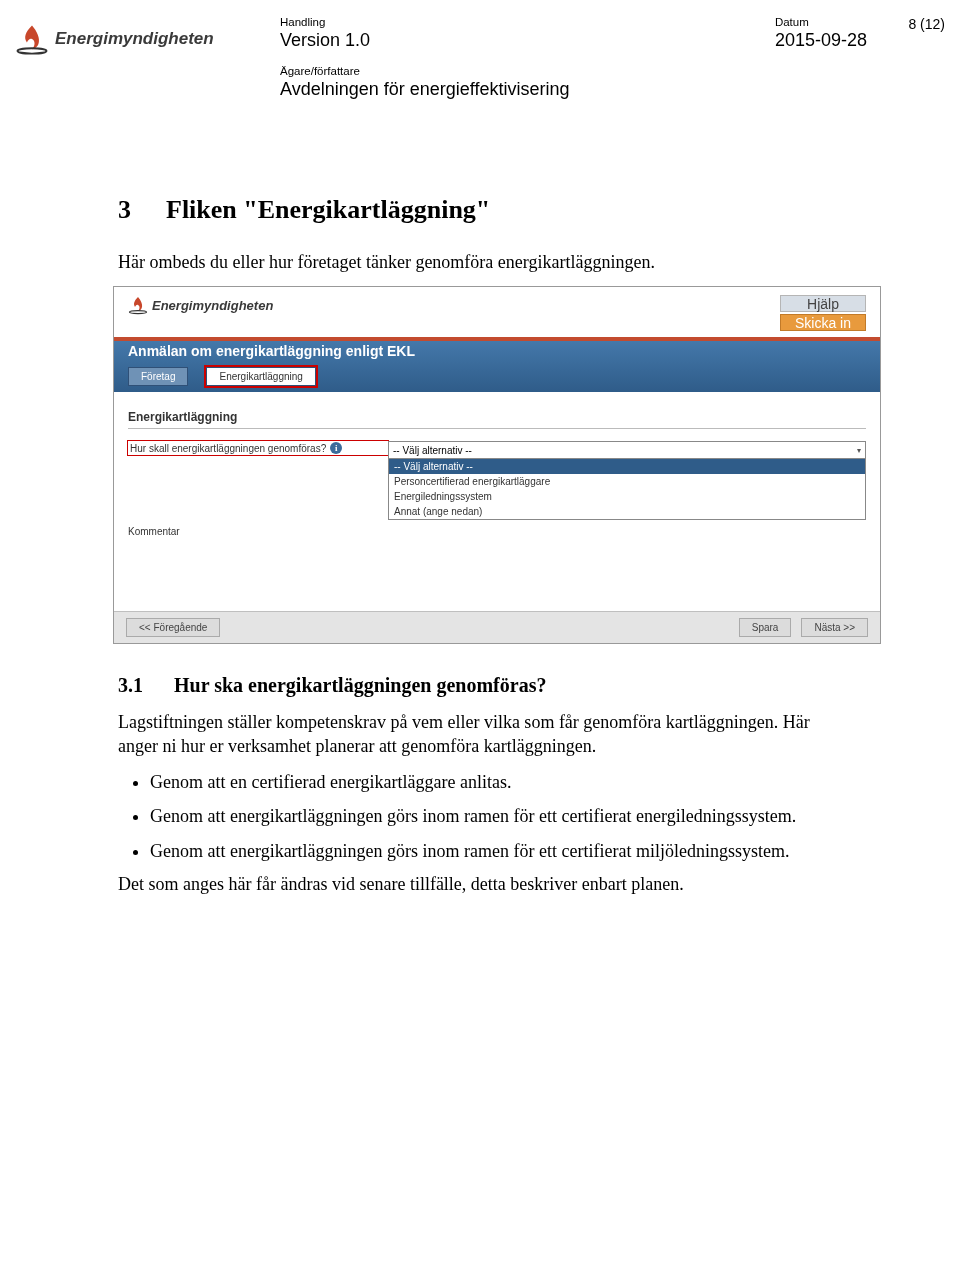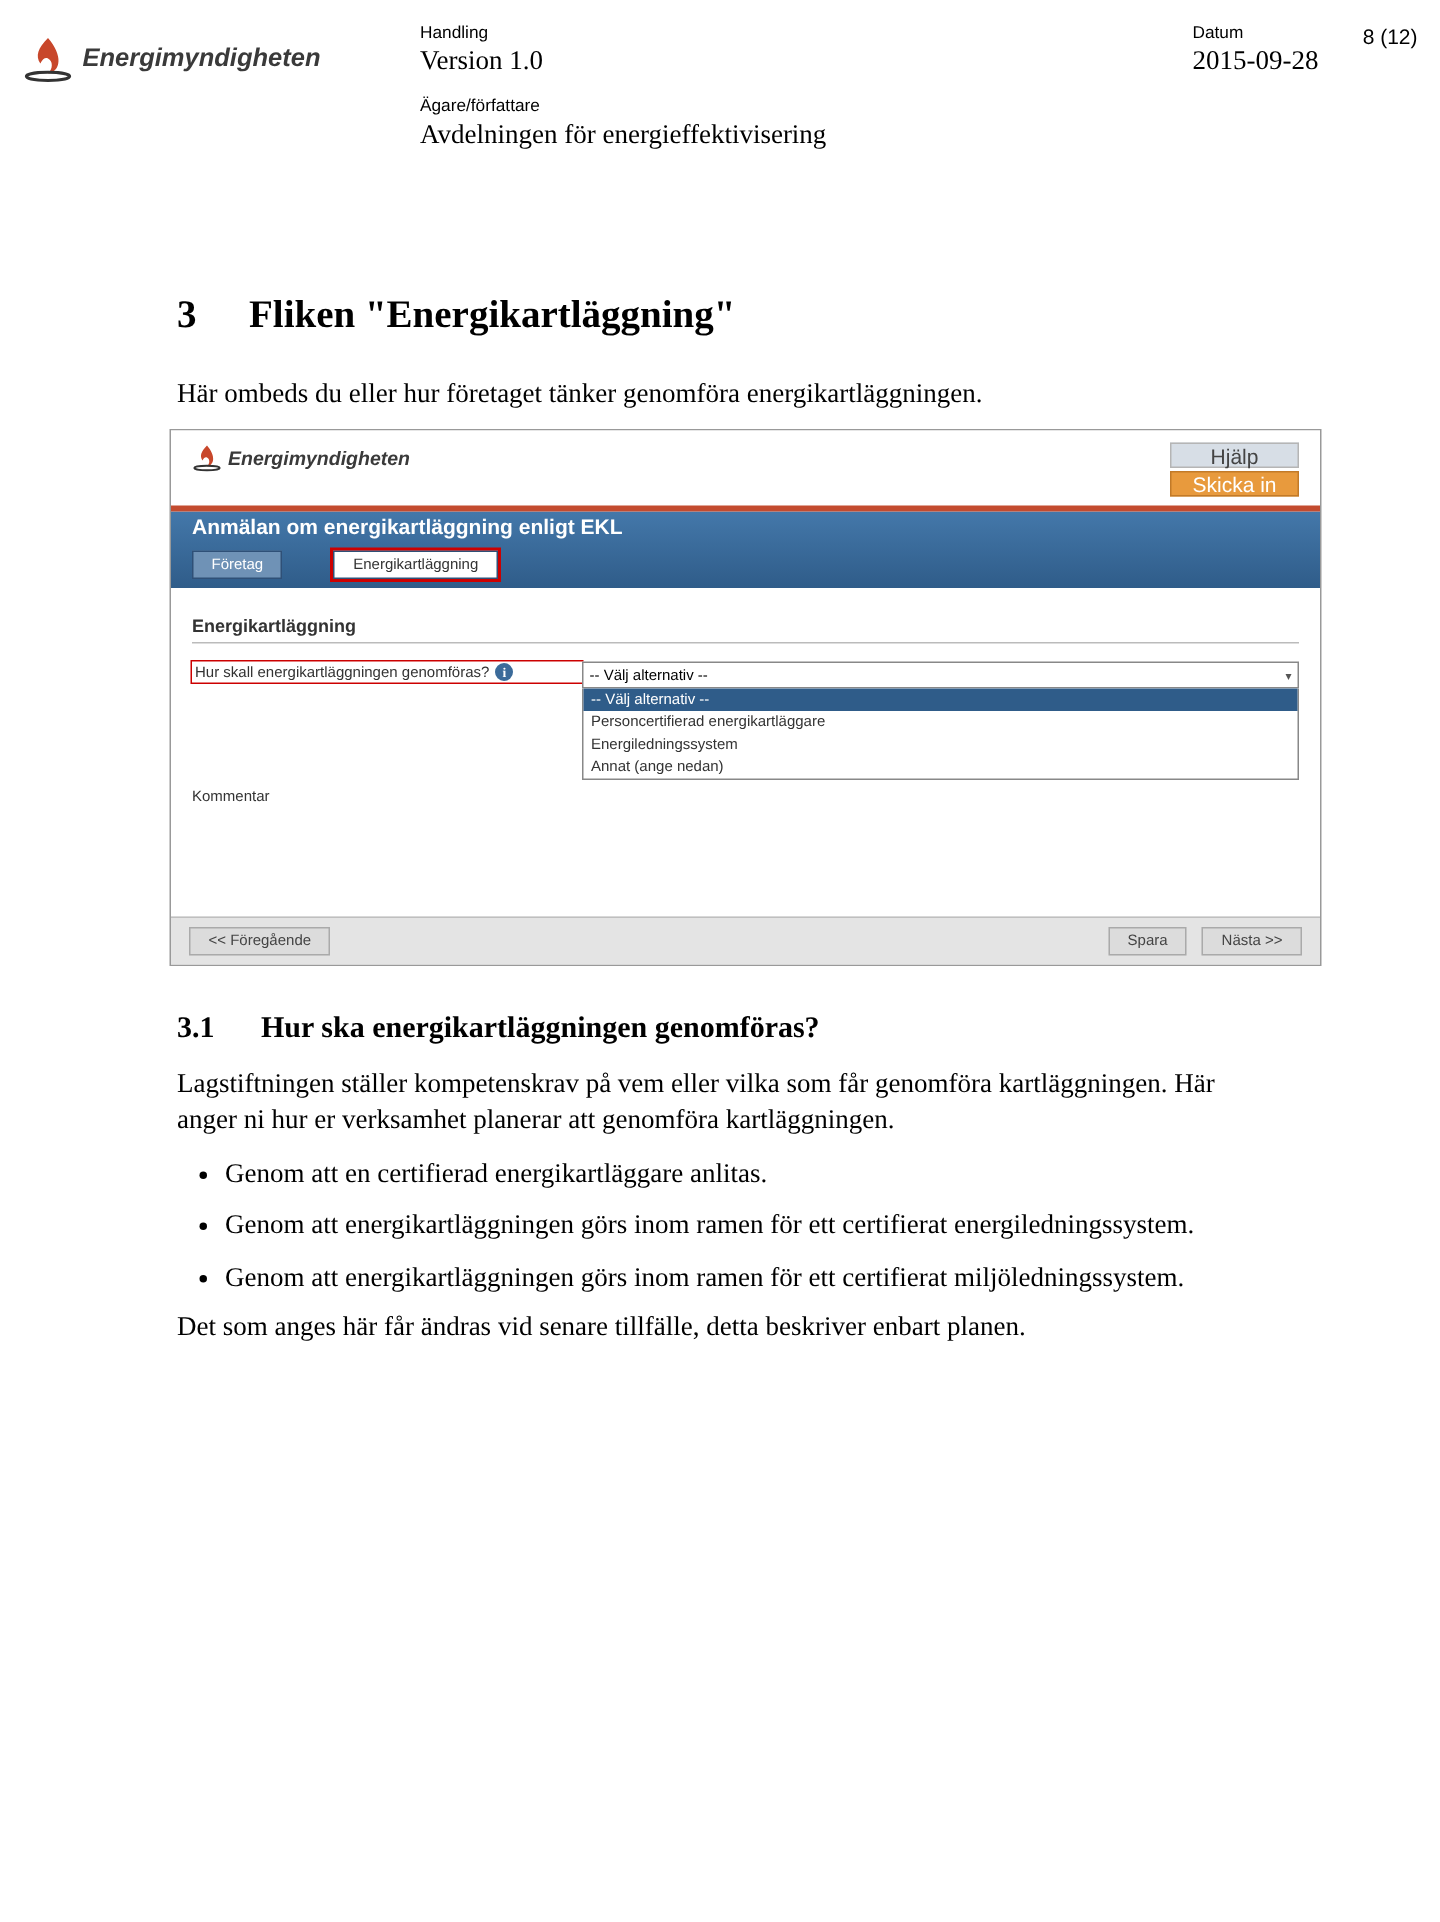--- a/index.html
+++ b/index.html
@@ -35,25 +35,25 @@
     margin-left: 6px;
     color: #3a3a3a;
   }
   .meta {
     position: absolute;
     left: 265px;
     top: 4px;
     font-family: Arial, sans-serif;
   }
   .meta-label { font-size: 11.5px; color: #000; }
-  .meta-value { font-size: 18px; font-family: Liberation Serif, serif; margin-top:2px; }
+  .meta-value { font-size: 18px; font-family: Liberation Sans, sans-serif; margin-top:2px; }
   .meta-block2 { margin-top: 14px; }
   .meta-right {
     position: absolute;
-    right: 66px;
+    right: 78px;
     top: 4px;
     font-family: Arial, sans-serif;
   }
   .pageno {
     position: absolute;
     right: 0;
     top: 4px;
     font-family: Arial, sans-serif;
     font-size: 14px;
   }
@@ -107,21 +107,21 @@
   .shot-btn.help { background: #d7dee6; }
   .shot-btn.submit { background: #e89a3d; color:#fff; border-color:#c27a28; }
   .shot-banner {
     background: #3b6b9a;
     background: linear-gradient(#4478aa, #2f5c89);
     color: #fff;
     padding: 2px 14px 6px 14px;
     border-top: 4px solid #c34b2f;
   }
   .shot-banner-title { font-size: 14px; font-weight: bold; margin-bottom: 8px; }
-  .shot-tabs { display: flex; gap: 34px; font-size: 10px; }
+  .shot-tabs { display: flex; gap: 18px; font-size: 10px; }
   .shot-tab {
     background: #6f92b6;
     padding: 3px 12px;
     border: 1px solid #2f5077;
     color: #fff;
   }
   .shot-tab.active {
     background: #fff;
     color: #333;
     outline: 2px solid #c00;

